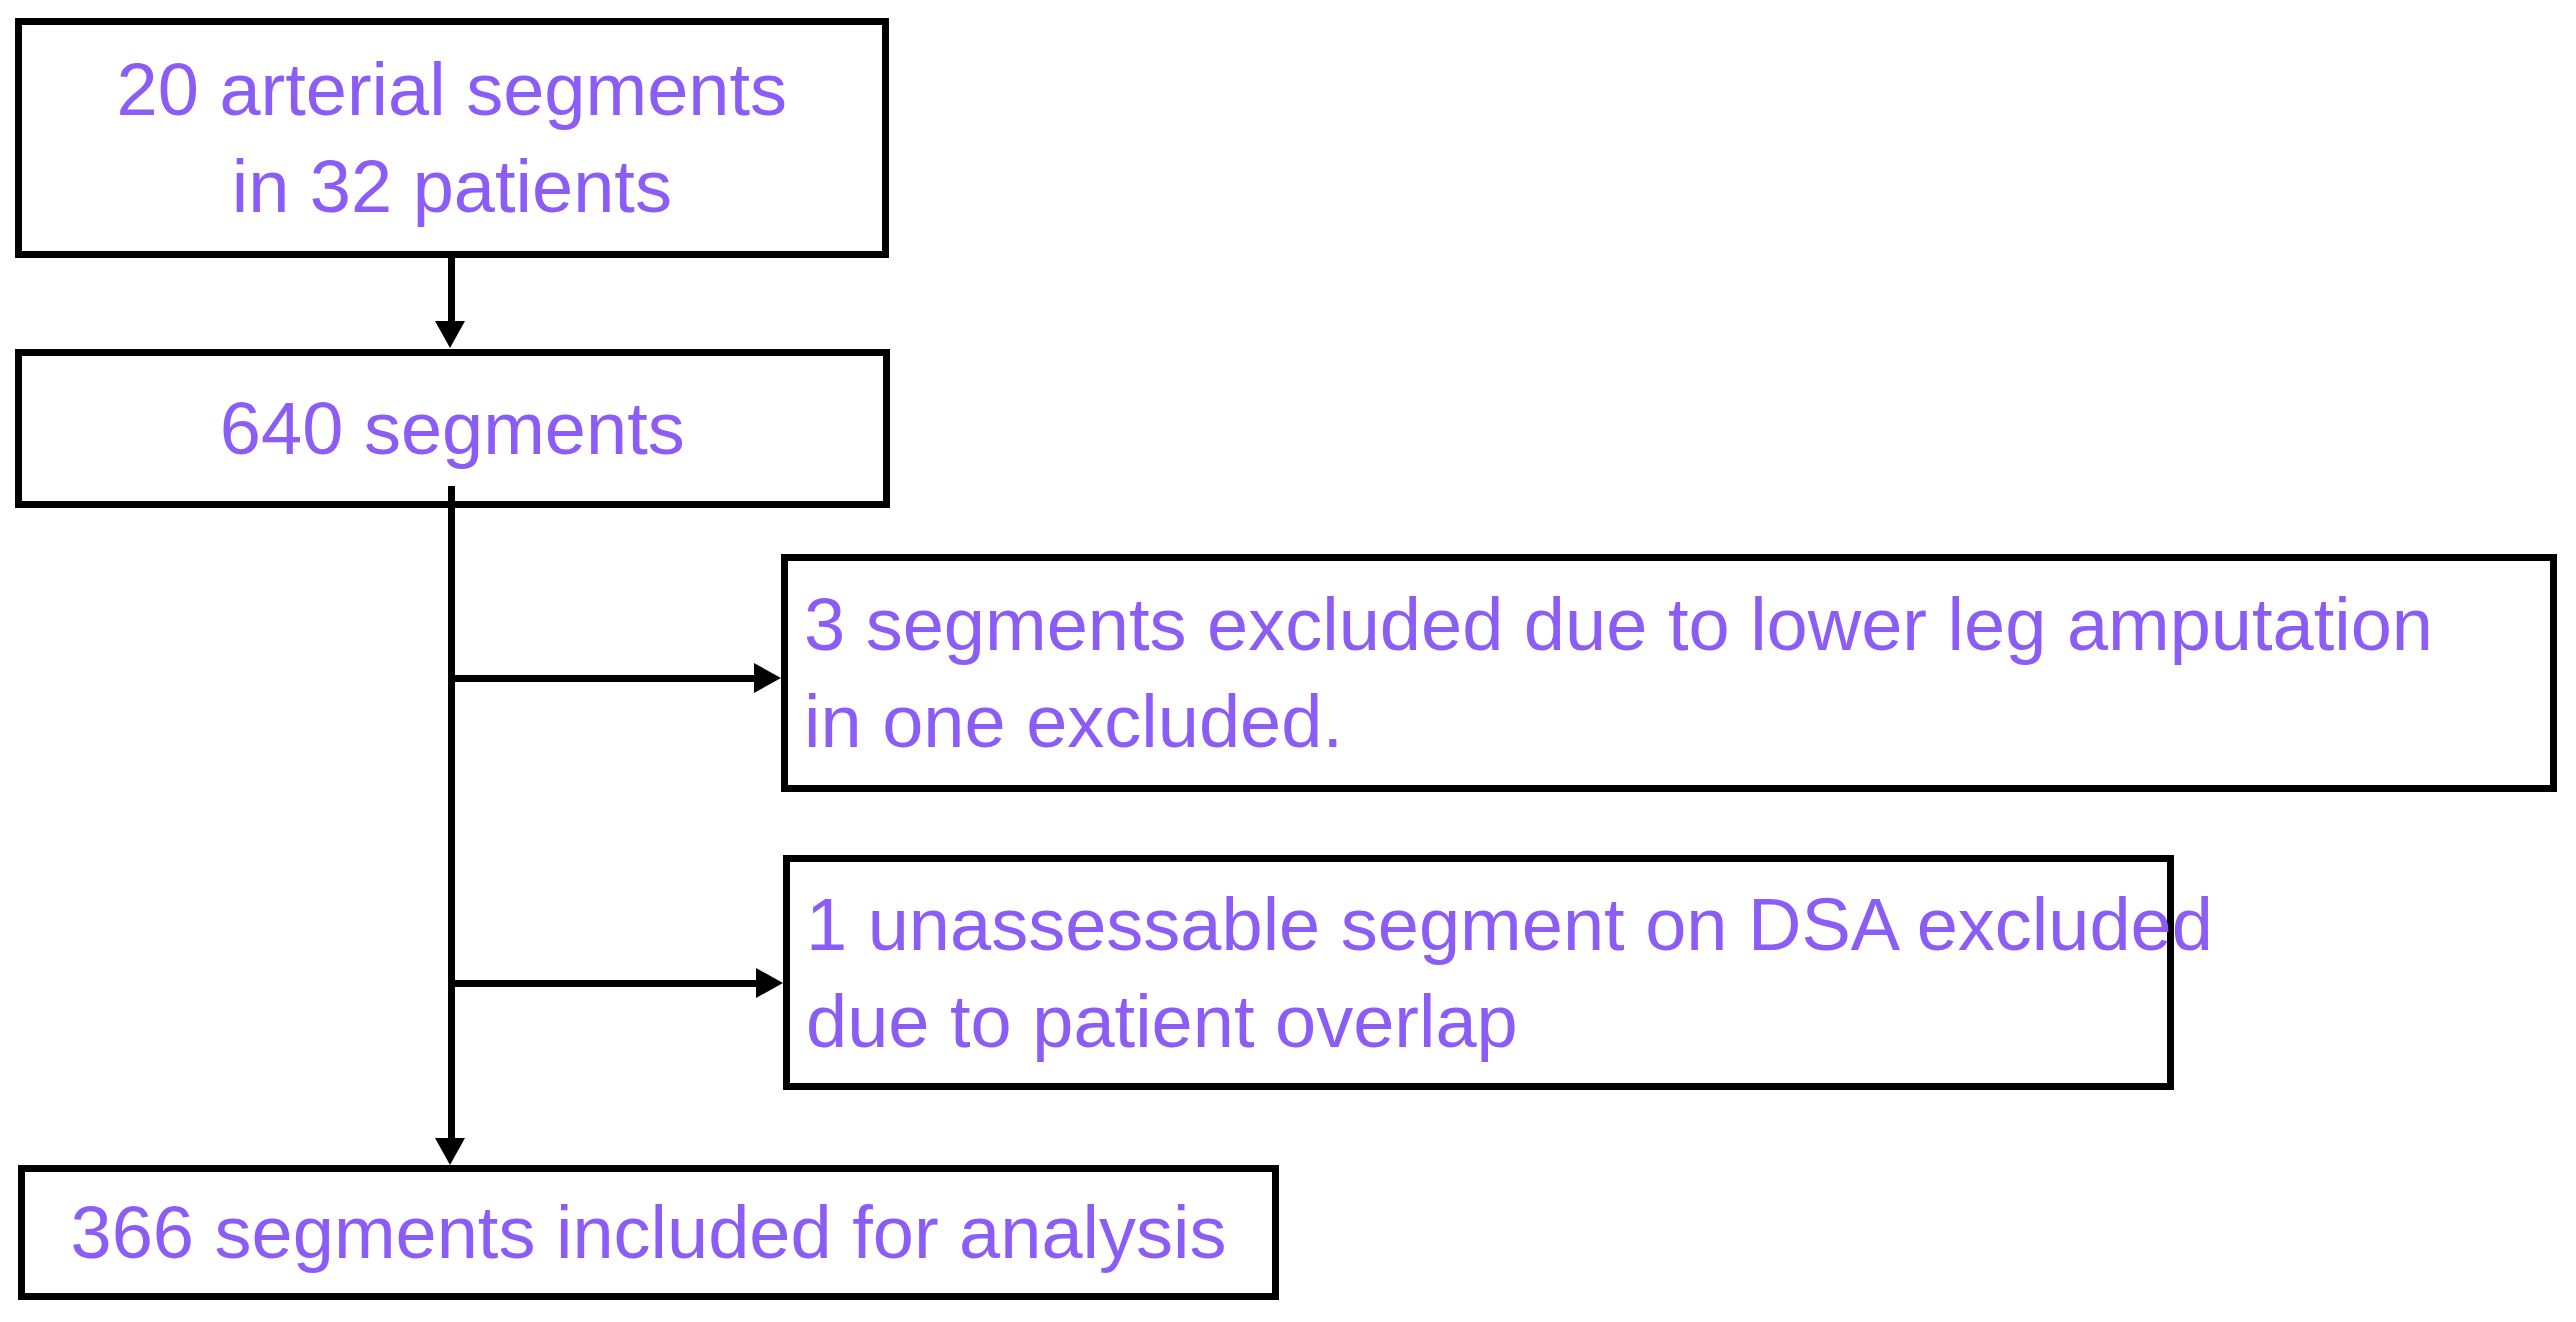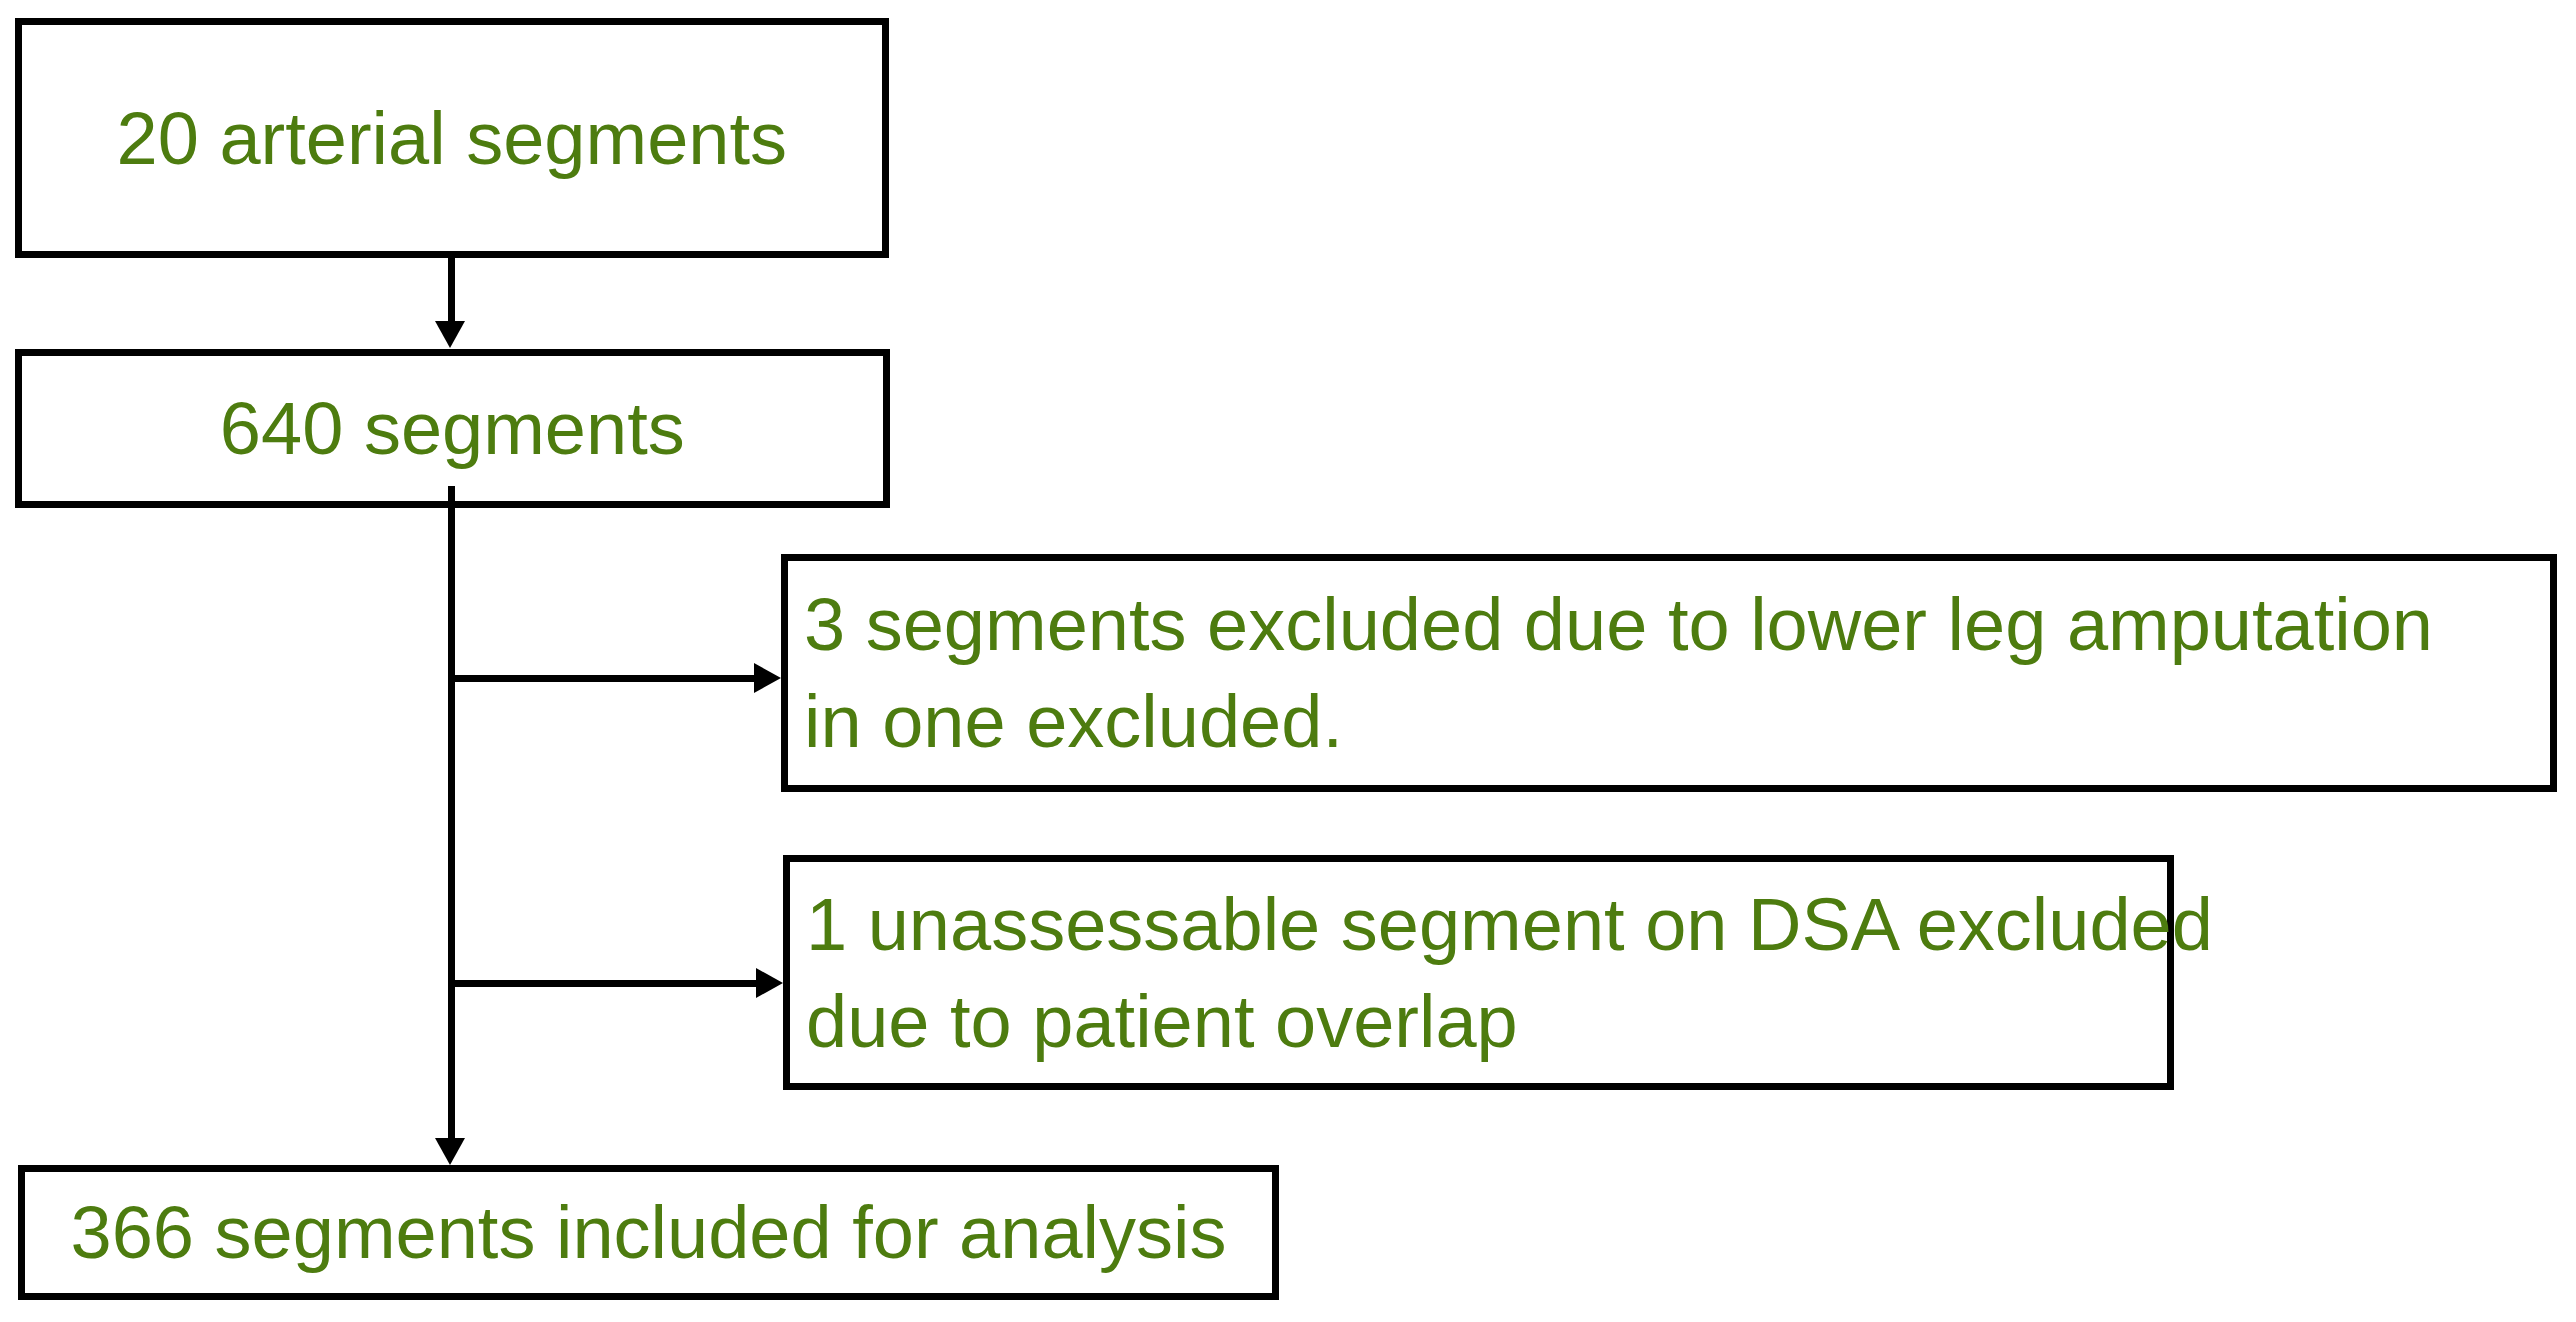--- a/index.html
+++ b/index.html
@@ -6,21 +6,21 @@
     margin: 0;
     padding: 0;
     background: #ffffff;
   }
   .canvas {
     position: relative;
     width: 2576px;
     height: 1323px;
     background: #ffffff;
     font-family: "Liberation Sans", sans-serif;
-    color: #4d7c0f;
+    color: #8b5cf6;
     overflow: hidden;
     border-radius: 32px;
   }
   .box {
     position: absolute;
     box-sizing: border-box;
     border: 7.4px solid #000000;
     background: #ffffff;
     display: flex;
     flex-direction: column;
@@ -71,20 +71,21 @@
   .head-branch-amp  { left: 754px; top: 663px;  }
   .head-branch-dsa  { left: 756px; top: 968px; }
 </style>
 </head>
 <body>
 
 <div class="canvas">
 
   <div class="box box-start centered">
     <span class="line">20 arterial segments</span>
+    <span class="line">in 32 patients</span>
   </div>
 
   <div class="vline line-start-total"></div>
   <div class="arrowhead head-down head-start-total"></div>
 
   <div class="box box-total centered">
     <span class="line">640 segments</span>
   </div>
 
   <div class="vline line-trunk"></div>

